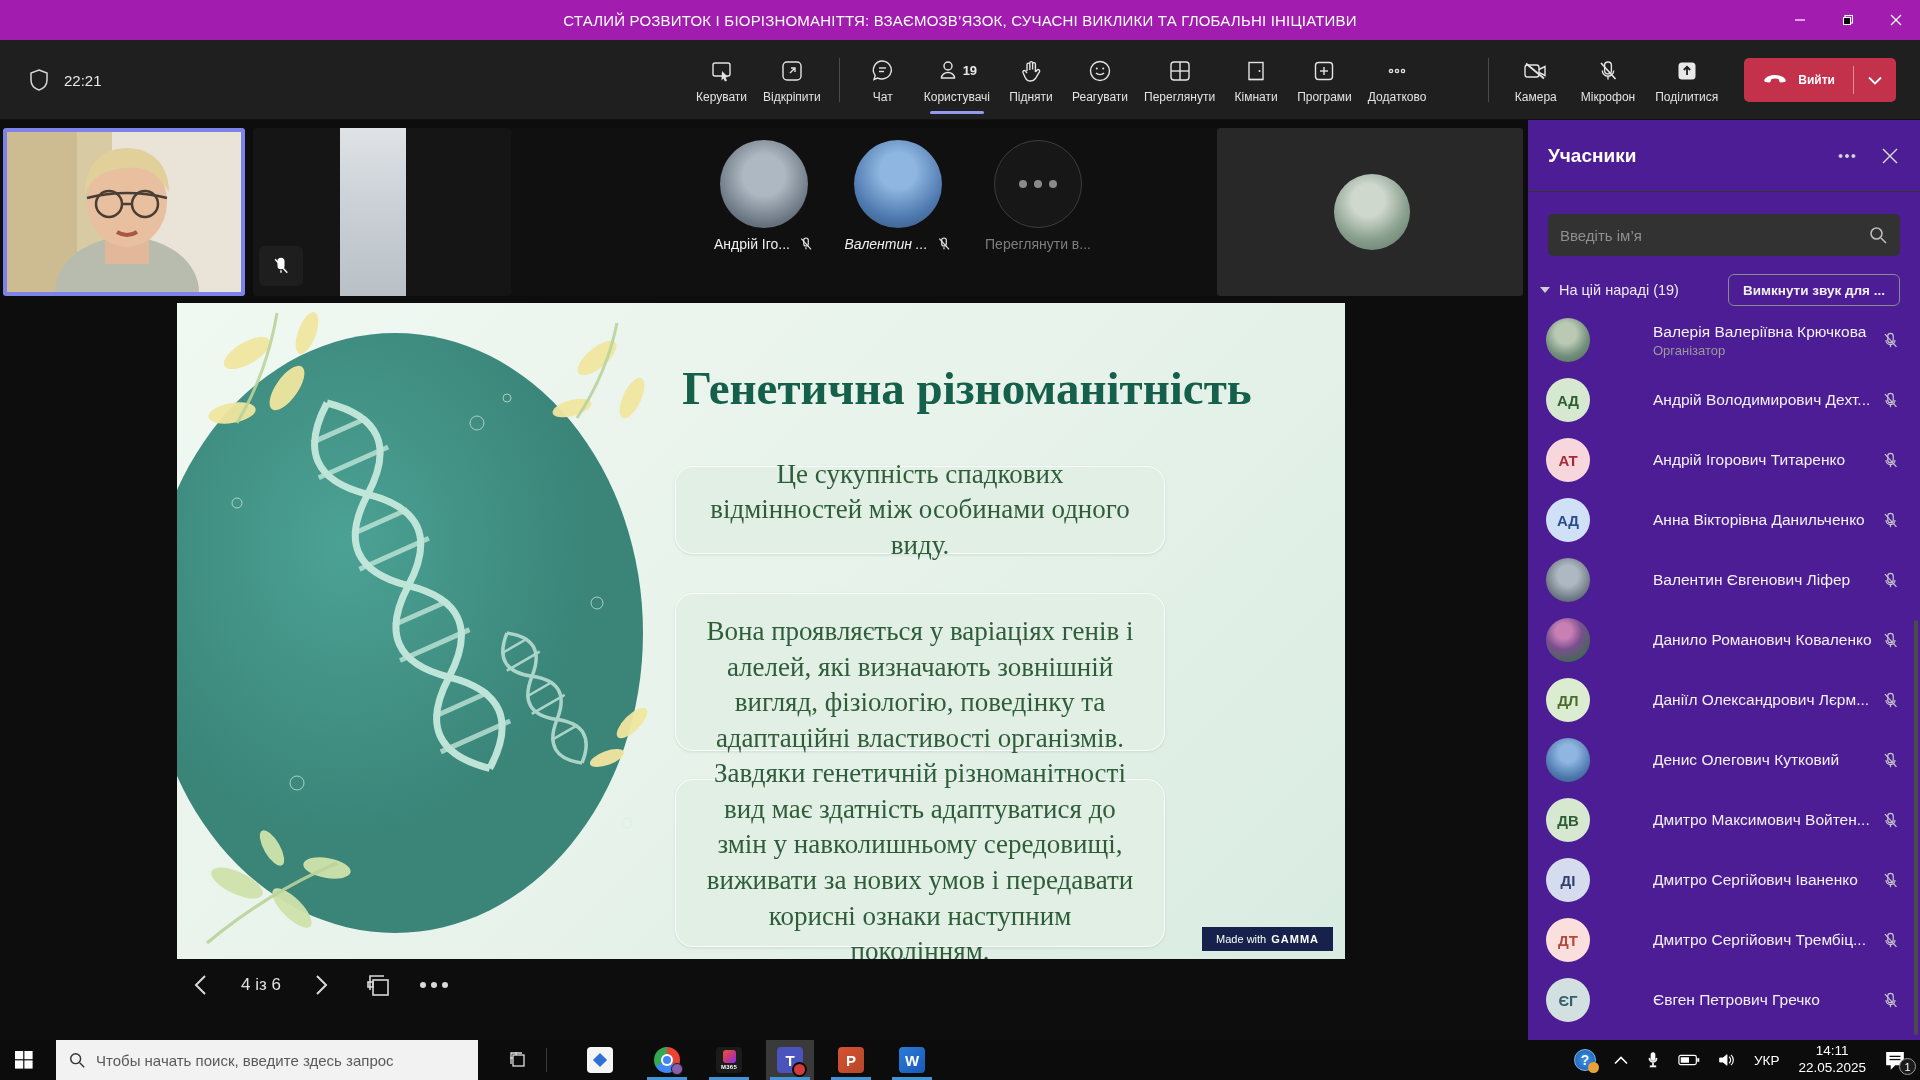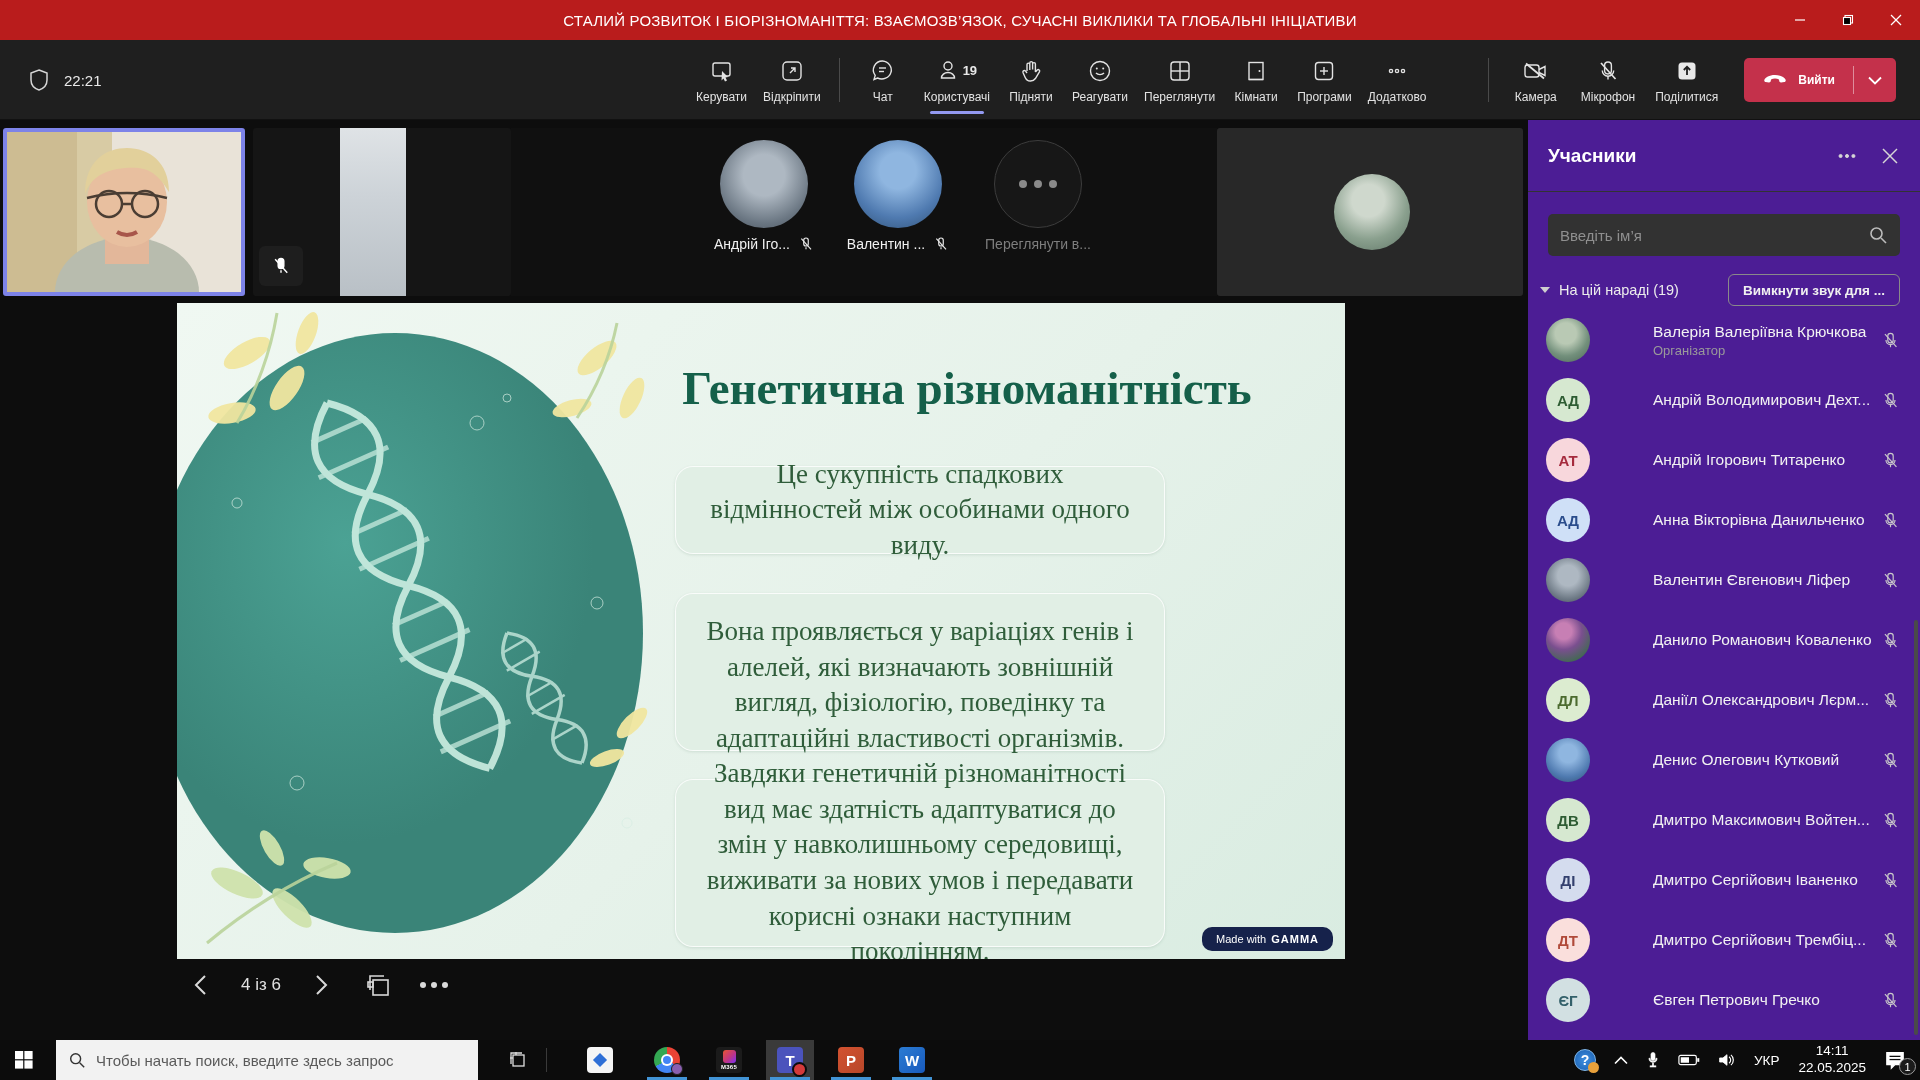--- a/index.html
+++ b/index.html
@@ -1,21 +1,21 @@
 <!DOCTYPE html>
 <html><head>
 <meta charset="utf-8">
 <style>
   * { margin:0; padding:0; box-sizing:border-box; }
   html,body { width:1920px; height:1080px; overflow:hidden; background:#000;
               font-family:"Liberation Sans", sans-serif; }
   .screen { position:relative; width:1920px; height:1080px; background:#0d0d0d; }
 
   
-  .titlebar { position:absolute; top:0; left:0; width:1920px; height:40px; background:#b91c1c;
+  .titlebar { position:absolute; top:0; left:0; width:1920px; height:40px; background:#a21caf;
               display:flex; align-items:center; }
   .titlebar-title { position:absolute; left:0; right:0; text-align:center; color:#fff;
                     font-size:15px; letter-spacing:.2px; }
   .win-controls { position:absolute; right:0; top:0; height:40px; display:flex; }
   .win-btn { width:48px; height:40px; display:flex; align-items:center; justify-content:center; color:#fff; }
   .win-btn svg { stroke:#fff; }
 
   
   .toolbar { position:absolute; top:40px; left:0; width:1920px; height:80px; background:#1f1f1f;
              border-bottom:1px solid #111; }
@@ -76,21 +76,21 @@
   .slide svg.decor { position:absolute; inset:0; }
   .slide-title { position:absolute; left:420px; top:58px; width:740px; text-align:center;
      font-family:"Liberation Serif", serif; font-weight:bold; font-size:47px; color:#15604a; }
   .slide-box { position:absolute; left:498px; width:490px; background:#e1efe5;
      border:1px solid rgba(255,255,255,.8); border-radius:18px; box-shadow:0 1px 3px rgba(60,110,80,.15);
      display:flex; align-items:center; justify-content:center; padding:14px 22px; text-align:center;
      font-family:"Liberation Serif", serif; font-size:27px; line-height:1.32; color:#2f5d3a; }
   .box-1 { top:163px; height:88px; }
   .box-2 { top:290px; height:158px; align-items:flex-start; padding-top:20px; }
   .box-3 { top:476px; height:168px; }
-  .gamma-badge { position:absolute; right:12px; bottom:8px; height:24px; padding:0 14px; border-radius:10px;
+  .gamma-badge { position:absolute; right:12px; bottom:8px; height:24px; padding:0 14px; border-radius:0;
      background:#16224b; color:#fff; display:flex; align-items:center; gap:5px; font-size:11px; }
   .gamma-brand { font-weight:bold; letter-spacing:1px; }
 
   .slide-nav { position:absolute; left:185px; top:845px; height:40px; display:flex; align-items:center;
                gap:26px; color:#d9d9d9; }
   .nav-btn { display:flex; align-items:center; justify-content:center; width:30px; height:30px; }
   .nav-btn svg { stroke:#d9d9d9; }
   .nav-pos { font-size:17px; color:#e0e0e0; }
   .dots-icon { display:flex; gap:5px; }
   .dots-icon i { width:6px; height:6px; border-radius:50%; background:#d9d9d9; }
@@ -409,21 +409,21 @@
           <div class="av-circle ph-2"></div>
           <div class="av-name-row">
             <span>Андрій Іго...</span>
             <svg width="16" height="16" viewBox="0 0 24 24" fill="none" stroke-width="1.8">
                 <path d="M12 15 a3.4 3.4 0 0 0 3.4 -3.4 V6.4 a3.4 3.4 0 0 0 -6.8 0 v5.2 A3.4 3.4 0 0 0 12 15 Z"></path>
                 <line x1="12" y1="17" x2="12" y2="20"></line>
                 <line x1="5" y1="4" x2="19.5" y2="20"></line>
               </svg>
           </div>
         </div>
-        <div class="av-group" style="left:312px;">
+        <div class="av-group" style="left:312px;font-style:italic;">
           <div class="av-circle ph-4"></div>
           <div class="av-name-row">
             <span>Валентин ...</span>
             <svg width="16" height="16" viewBox="0 0 24 24" fill="none" stroke-width="1.8">
                 <path d="M12 15 a3.4 3.4 0 0 0 3.4 -3.4 V6.4 a3.4 3.4 0 0 0 -6.8 0 v5.2 A3.4 3.4 0 0 0 12 15 Z"></path>
                 <line x1="12" y1="17" x2="12" y2="20"></line>
                 <line x1="5" y1="4" x2="19.5" y2="20"></line>
               </svg>
           </div>
         </div>

